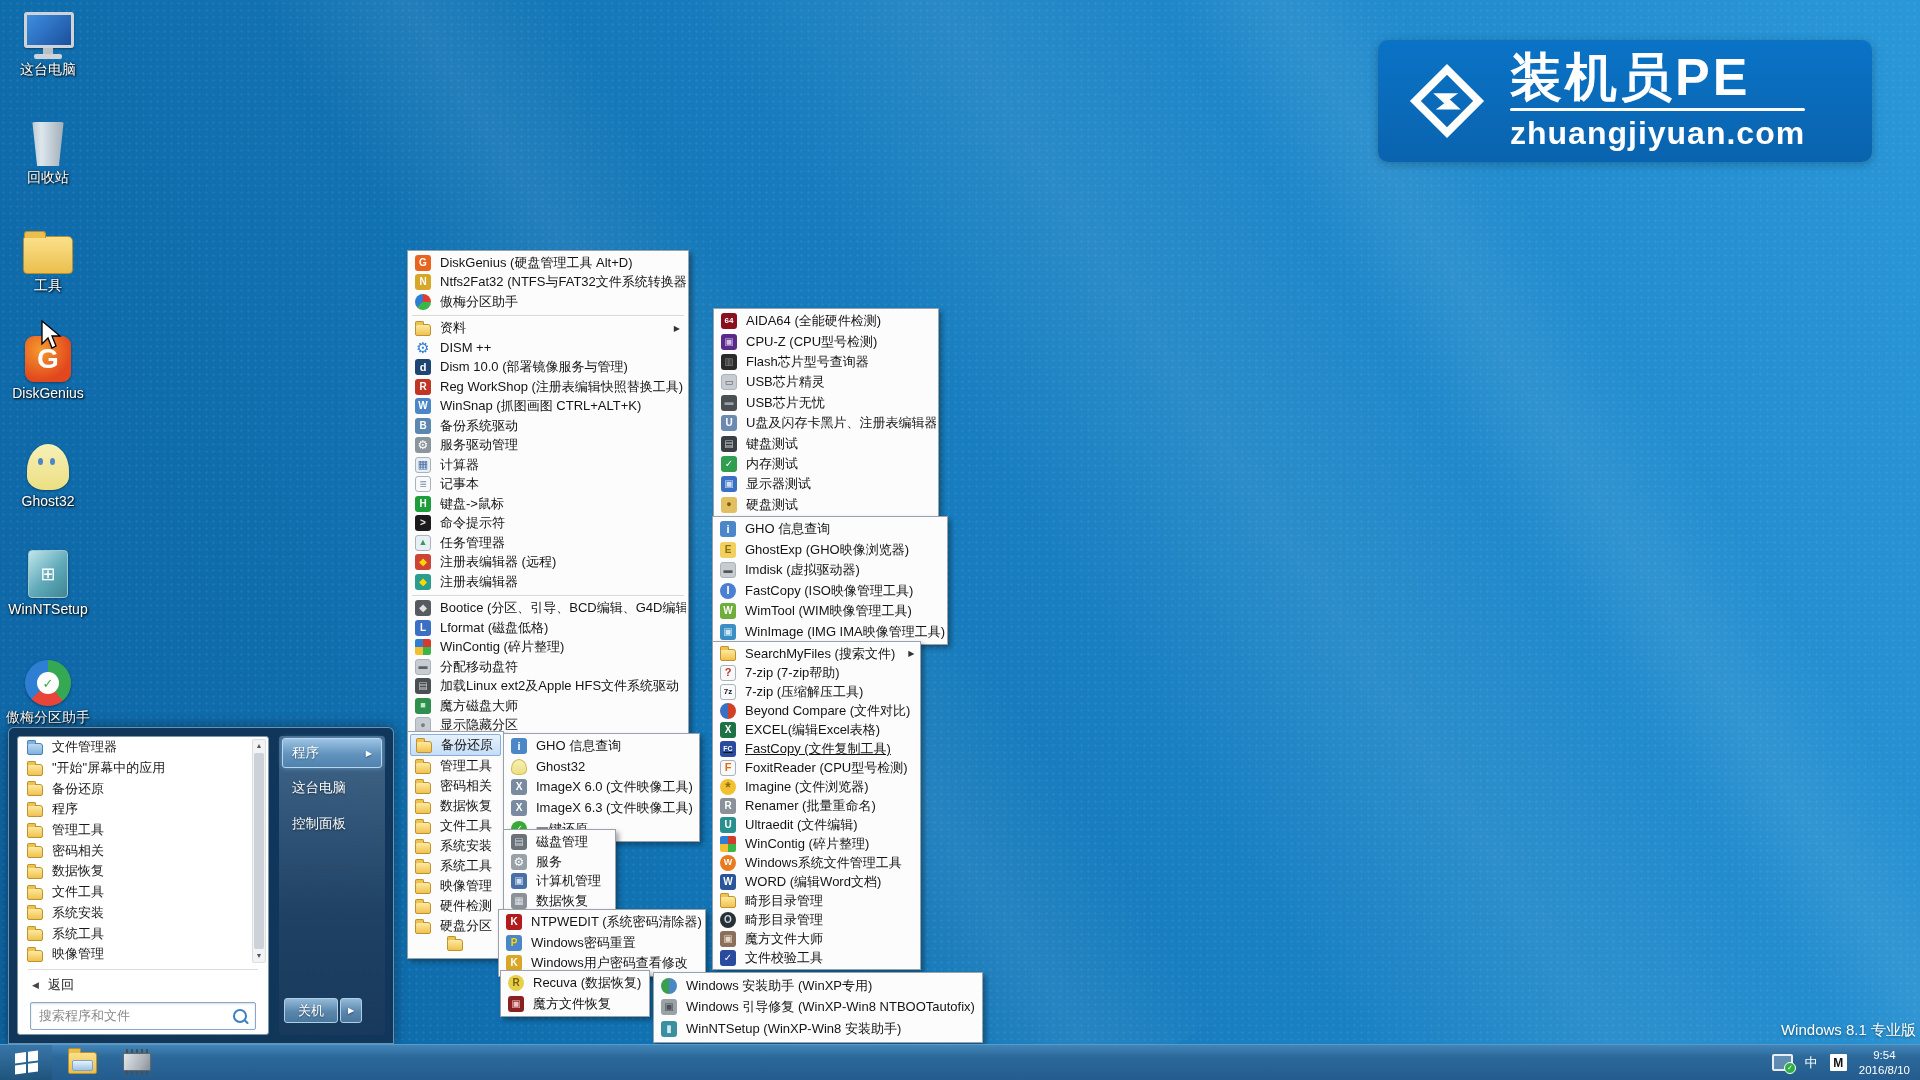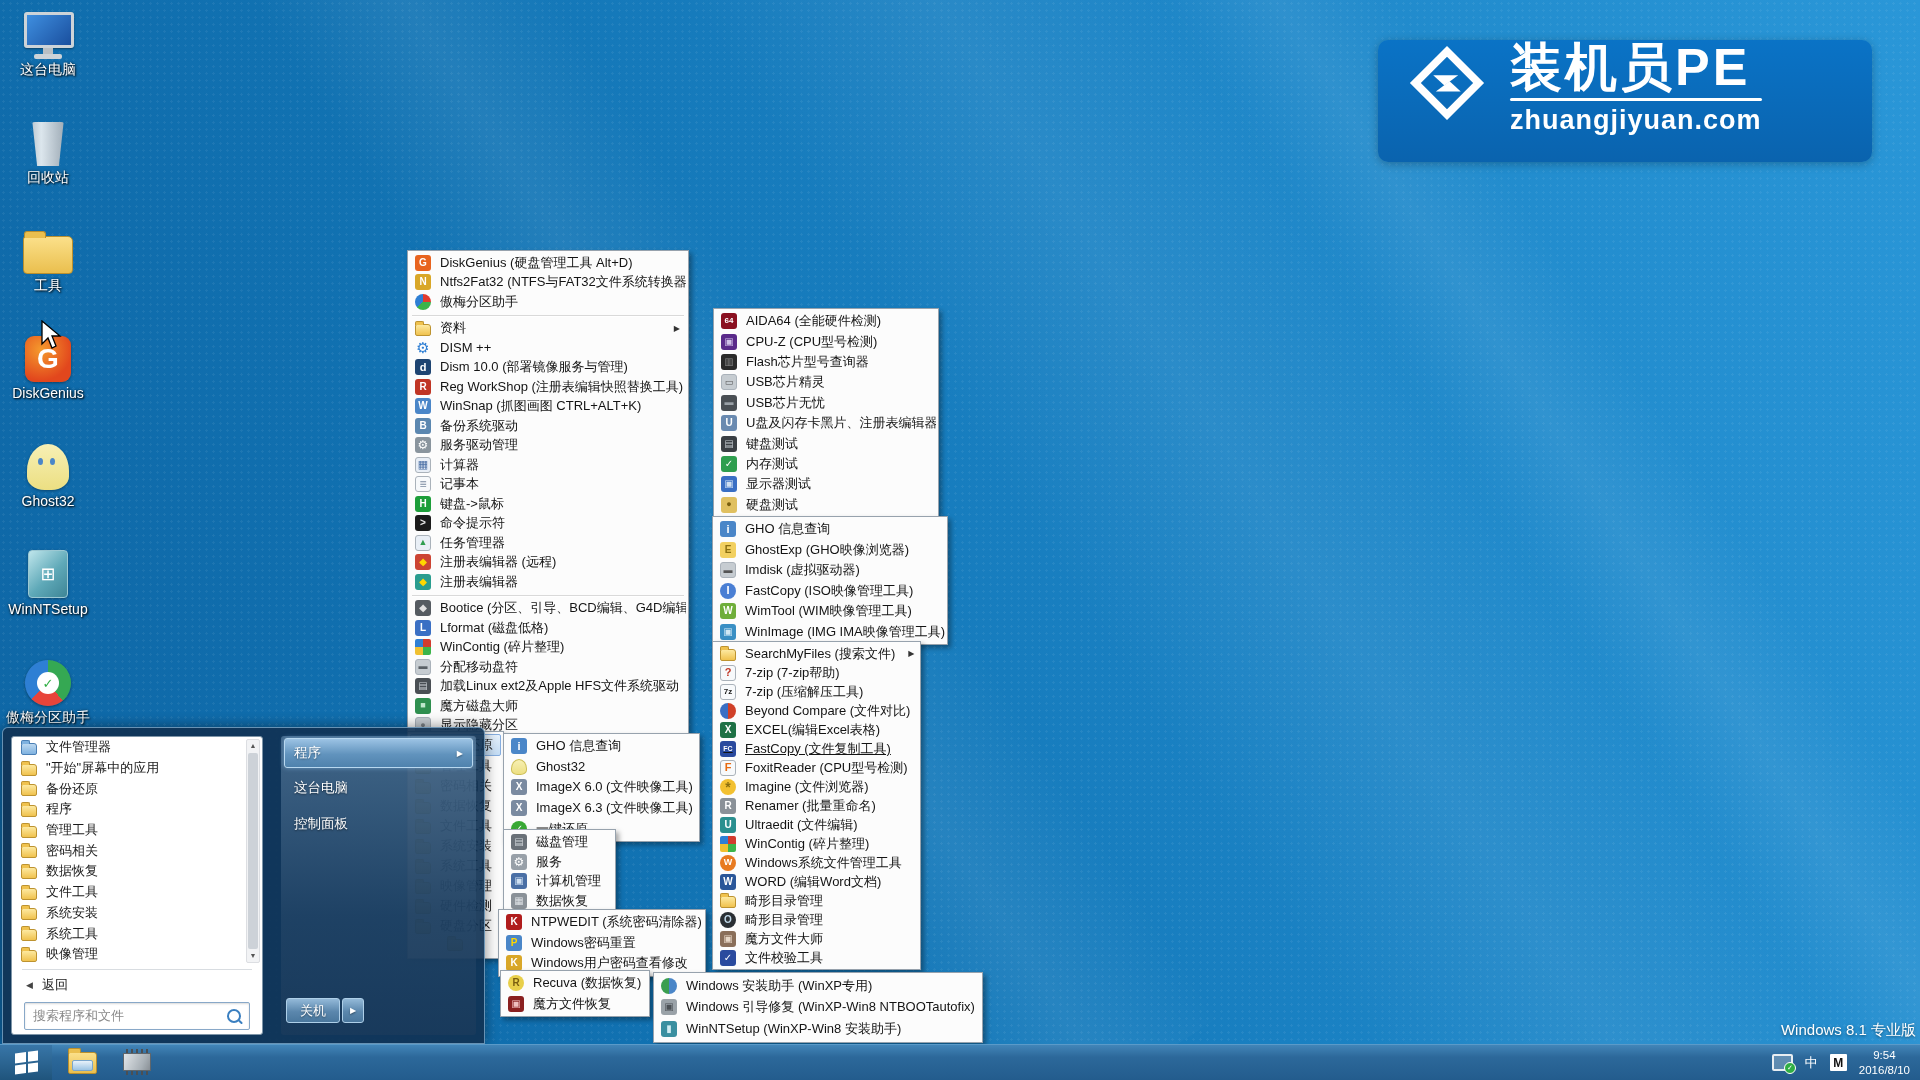--- a/index.html
+++ b/index.html
@@ -22,25 +22,25 @@
   .dfold .tab{position:absolute;top:-6px;left:0;width:20px;height:6px;background:#eabf4e;border:1px solid #b98f2e;border-bottom:none;border-radius:3px 3px 0 0;}
   .ddg{width:46px;height:46px;border-radius:9px;background:radial-gradient(circle at 35% 30%,#f59b2d,#e2471d 70%);color:#fff;font-weight:bold;font-size:28px;display:flex;align-items:center;justify-content:center;box-shadow:0 1px 3px rgba(0,0,0,.4);}
   .dgh{position:relative;width:42px;height:46px;background:#f4ecA2;background:linear-gradient(#f7f0b5,#ecdf82);border-radius:50% 50% 42% 42%/58% 58% 30% 30%;box-shadow:0 1px 3px rgba(0,0,0,.35);}
   .dgh::before{content:"";position:absolute;top:14px;left:11px;width:5px;height:7px;background:#4a86c8;border-radius:50%;box-shadow:12px 0 0 #4a86c8;}
   .dwnt{width:38px;height:46px;background:linear-gradient(135deg,#bfe6ec,#5fa9b8 55%,#3e8596);border-radius:4px;border:1px solid #9cc8d2;display:flex;align-items:center;justify-content:center;color:#fff;font-size:18px;box-shadow:0 1px 3px rgba(0,0,0,.35);}
   .dpa{position:relative;width:46px;height:46px;border-radius:50%;background:conic-gradient(#35a853 0 140deg,#e8443a 140deg 225deg,#2e7fd4 225deg 360deg);box-shadow:0 1px 3px rgba(0,0,0,.4);}
   .dpa span{position:absolute;inset:12px;background:#fff;border-radius:50%;color:#2fae44;font-size:13px;font-weight:bold;display:flex;align-items:center;justify-content:center;}
   .cursor{position:absolute;z-index:99;}
 
   
-  .logo{position:absolute;left:1378px;top:40px;width:494px;height:122px;background:linear-gradient(#0a73c6,#0a63ae);border-radius:10px;display:flex;padding:0 26px;gap:20px;box-sizing:border-box;box-shadow:0 2px 10px rgba(0,0,0,.25);}
+  .logo{position:absolute;left:1378px;top:40px;width:494px;height:122px;background:linear-gradient(#0a73c6,#0a63ae);border-radius:10px;display:flex;align-items:center;padding:0 26px;gap:20px;box-sizing:border-box;box-shadow:0 2px 10px rgba(0,0,0,.25);}
   .logo-text{color:#fff;}
   .logo-title{font-size:52px;font-weight:bold;letter-spacing:3px;line-height:1.05;}
   .logo-div{height:3px;background:#fff;margin:3px 0 4px 0;border-radius:2px;}
-  .logo-sub{font-size:27px;font-weight:bold;letter-spacing:1px;}
+  .logo-sub{font-size:32px;font-weight:bold;letter-spacing:1px;}
 
   
   .menu{position:absolute;background:#fcfcfc;border:1px solid #97a2ad;box-shadow:3px 3px 5px rgba(0,0,0,.35);padding:2px;box-sizing:border-box;}
   .mi{display:flex;align-items:center;gap:9px;padding:0 6px 0 5px;white-space:nowrap;overflow:hidden;color:#141414;font-size:13px;}
   .mi .arr{margin-left:auto;font-size:8px;color:#333;padding-left:4px;}
   .mi.sel{background:linear-gradient(#e6f1fc,#c4ddf5);border:1px solid #86aee0;border-radius:2px;}
   .msep{height:1px;background:#d9d9d9;margin:3px 2px;box-shadow:0 1px 0 #fff;}
   .ic{width:16px;height:16px;border-radius:3px;display:flex;align-items:center;justify-content:center;font-weight:bold;font-size:10px;flex-shrink:0;line-height:1;}
   .icbrd{border:1px solid #aab2ba;box-sizing:border-box;}
   .icround{border-radius:50%;}
@@ -48,21 +48,21 @@
   .icf::before{content:"";position:absolute;top:-4px;left:-1px;width:7px;height:3px;background:#f0c24e;border:1px solid #bd9330;border-bottom:none;border-radius:2px 2px 0 0;}
   .icexp{background:linear-gradient(#bcd8f0,#7fb2e0);border-color:#4a7fb5;}
   .icexp::before{background:#7fb2e0;border-color:#4a7fb5;}
   .icpie{border-radius:50%;background:conic-gradient(#e23b2e 0 90deg,#3bb44a 90deg 230deg,#2e7fd4 230deg 360deg);}
   .icgrid{background:conic-gradient(#d23b2e 0 25%,#3bb44a 0 50%,#f0c030 0 75%,#2e7fd4 0 100%);border-radius:2px;}
   .icblob{background:linear-gradient(#f7f0b5,#ecdf82);border:1px solid #cdbf58;border-radius:50% 50% 40% 40%/60% 60% 32% 32%;box-sizing:border-box;}
   .icduo{border-radius:50%;background:conic-gradient(#4a86c8 0 50%,#3a9e4f 50% 100%);}
   .icbc{border-radius:50%;background:conic-gradient(#d04028 0 50%,#3a6fc4 50% 100%);}
 
   
-  .startmenu{position:absolute;left:2px;top:727px;width:483px;height:317px;background:rgba(16,50,84,.92);border:1px solid rgba(150,195,228,.65);border-radius:6px 6px 0 0;box-shadow:0 0 14px rgba(0,0,0,.45);box-sizing:border-box;display:flex;padding:8px;gap:12px;}
+  .startmenu{position:absolute;left:8px;top:727px;width:386px;height:317px;background:rgba(16,50,84,.92);border:1px solid rgba(150,195,228,.65);border-radius:6px 6px 0 0;box-shadow:0 0 14px rgba(0,0,0,.45);box-sizing:border-box;display:flex;padding:8px;gap:4px;}
   .sm-left{position:relative;width:252px;background:#fff;border:1px solid #7e95a8;border-radius:3px;box-sizing:border-box;display:flex;flex-direction:column;}
   .sm-listwrap{position:relative;height:228px;overflow:hidden;}
   .sm-item{display:flex;align-items:center;gap:9px;height:20.7px;padding-left:9px;font-size:13px;color:#1a1a1a;white-space:nowrap;}
   .sm-scroll{position:absolute;top:2px;right:2px;bottom:2px;width:14px;background:#f2f3f5;border:1px solid #dcdee2;border-radius:2px;display:flex;flex-direction:column;align-items:center;box-sizing:border-box;}
   .sm-scroll .sarr{font-size:7px;color:#555;line-height:12px;}
   .sm-scroll .thumb{flex:1;width:10px;background:#cdd2d8;border-radius:2px;margin:1px 0;}
   .sm-sep{height:1px;background:#d9dde1;margin:4px 10px 0 10px;}
   .sm-back{display:flex;align-items:center;gap:9px;padding:6px 0 6px 14px;font-size:13px;color:#1a1a1a;}
   .sm-back .backarr{font-size:9px;color:#444;}
   .sm-search{margin:2px 12px;height:26px;background:#fff;border:1px solid #88a8c8;border-radius:2px;display:flex;align-items:center;padding:0 8px;color:#8a8a8a;font-size:13px;box-shadow:inset 0 1px 2px rgba(0,0,0,.15);}

